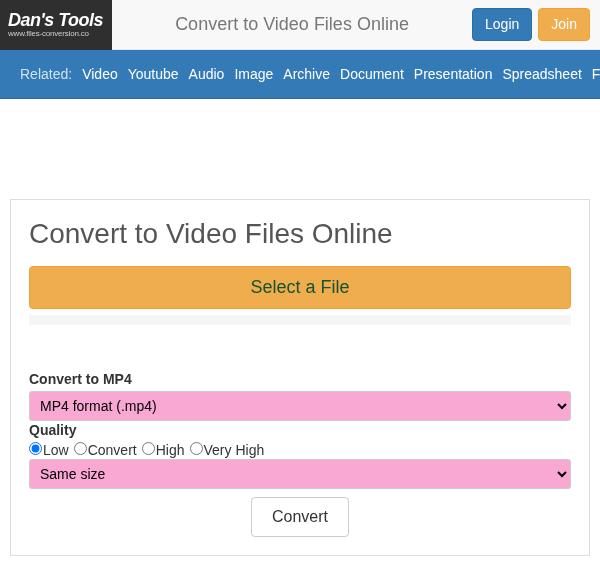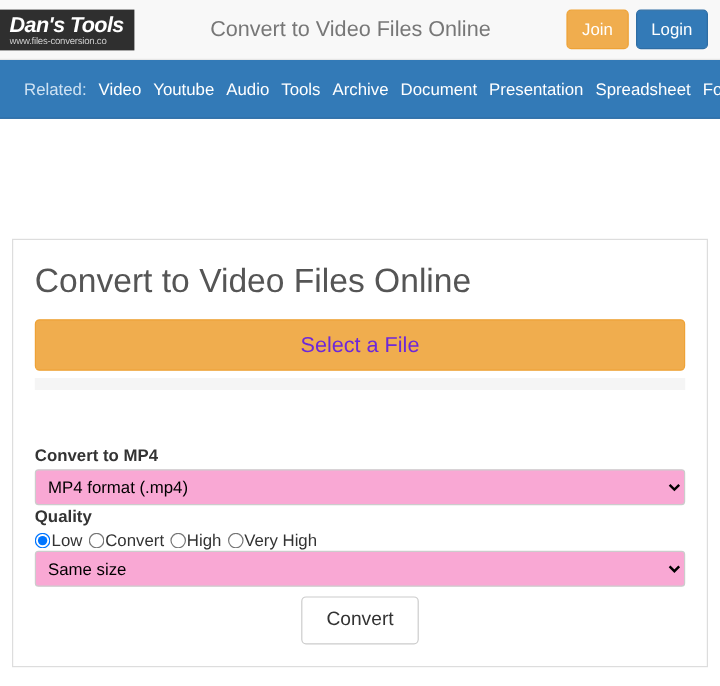--- a/index.html
+++ b/index.html
@@ -14,21 +14,21 @@
       display: flex;
       align-items: center;
       background: #f8f8f8;
       border-bottom: 1px solid #e7e7e7;
       height: 50px;
       padding: 0 10px;
     }
     .brand-block {
       background: #2f2f2f;
       color: #fff;
-      height: 34px;
+      height: 50px;
       display: flex;
       flex-direction: column;
       justify-content: center;
       padding: 4px 8px;
       min-width: 112px;
       margin-left: -10px;
     }
     .brand-title {
       font-size: 18px;
       font-weight: bold;
@@ -92,21 +92,21 @@
     .panel-heading {
       font-size: 28px;
       color: #555;
       font-weight: 400;
       margin-bottom: 16px;
     }
     .select-file-btn {
       display: block;
       width: 100%;
       background: #f0ad4e;
-      color: #6d28d9;
+      color: #14532d;
       border: 1px solid #eea236;
       border-radius: 4px;
       font-size: 18px;
       padding: 10px 0;
       text-align: center;
       cursor: pointer;
       margin-bottom: 6px;
     }
     .file-placeholder {
       height: 10px;
@@ -123,54 +123,54 @@
     select.form-control {
       width: 100%;
       height: 30px;
       border: 1px solid #ccc;
       border-radius: 3px;
       padding: 2px 6px;
       font-size: 14px;
       background: #f9a8d4;
     }
     .radio-row { display: flex; gap: 2px; font-size: 14px; align-items: center; flex-wrap: wrap;}
-    .radio-row label { display: inline-flex; align-items: center; gap: 1px; margin-right: 3px;}
+    .radio-row label { display: inline-flex; align-items: flex-start; gap: 1px; margin-right: 3px;}
     .convert-row { text-align: center; margin-top: 8px;}
     .convert-btn {
       padding: 8px 20px;
       font-size: 16px;
     }
   </style>
 </head>
 <body>
 
 <div class="topbar">
   <div class="brand-block">
     <div class="brand-title">Dan's Tools</div>
     <div class="brand-sub">www.files-conversion.co</div>
   </div>
   <div class="page-title-top">Convert to Video Files Online</div>
   <div class="auth-btns">
+    <button class="btn btn-primary">Login</button>
     <button class="btn btn-warning">Join</button>
-    <button class="btn btn-primary">Login</button>
   </div>
 </div>
 
 <div class="relatedbar">
   <span class="hamburger">
       <span></span>
       <span></span>
       <span></span>
     </span>
   <span class="related-label">Related:</span>
   <div class="related-links">
     <span>Video</span>
     <span>Youtube</span>
     <span>Audio</span>
-    <span>Tools</span>
+    <span>Image</span>
     <span>Archive</span>
     <span>Document</span>
     <span>Presentation</span>
     <span>Spreadsheet</span>
     <span>Font</span>
 
   </div>
 </div>
 
 <div class="content-wrap">

